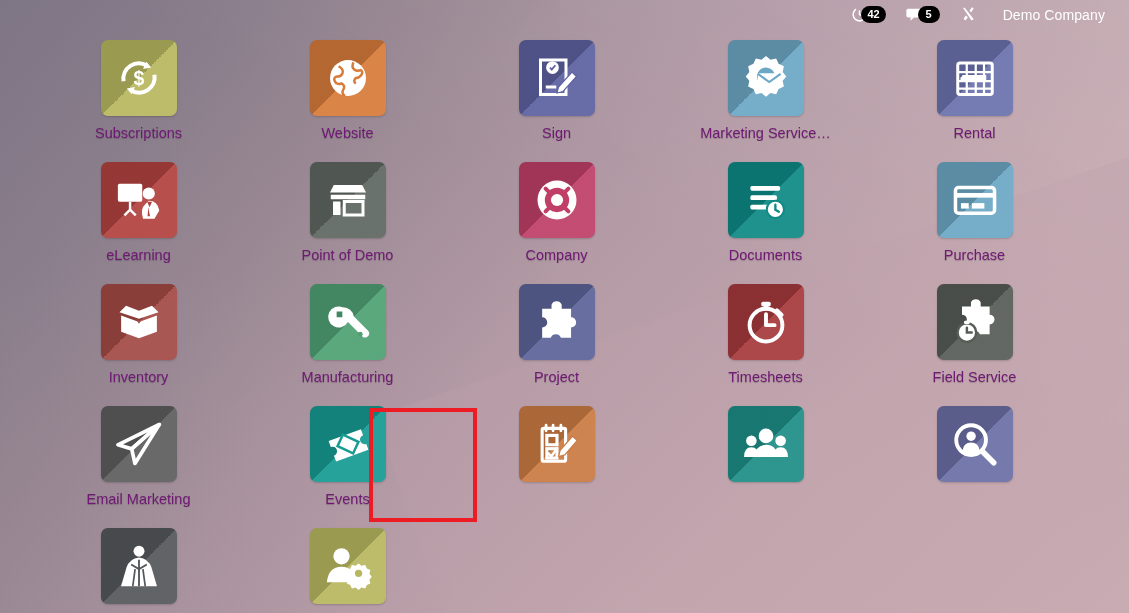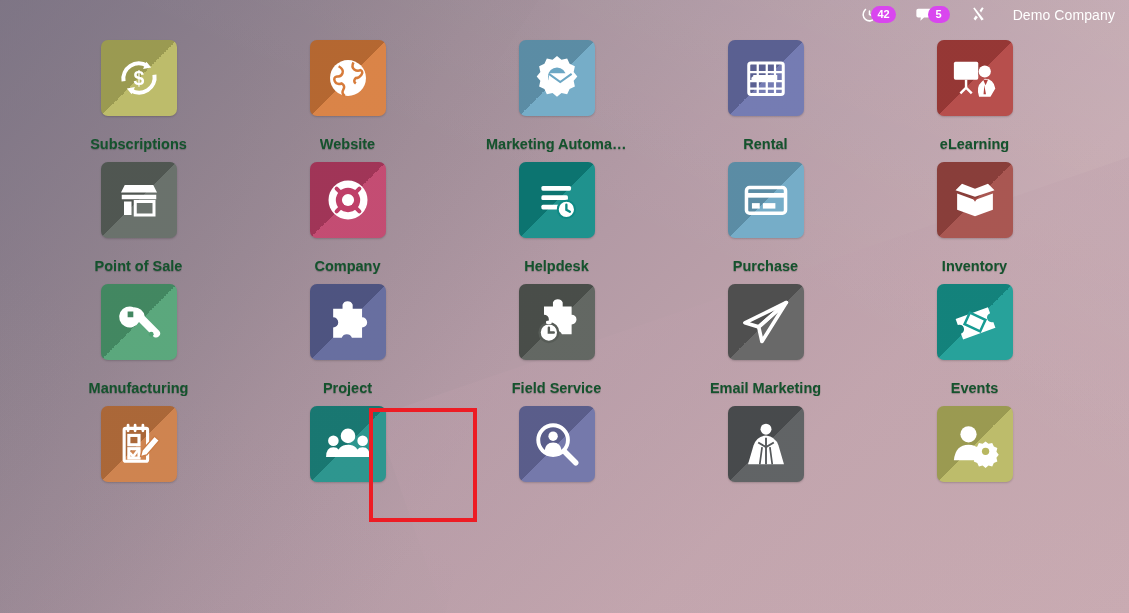--- a/index.html
+++ b/index.html
@@ -52,27 +52,27 @@
     color: #ffffff;
     font-size: 13px;
   }
   .sys-item { display: flex; align-items: center; margin-left: 20px; }
   .sys-icon { display: inline-flex; align-items: center; justify-content: center; }
   .badge {
     display: inline-flex; align-items: center; justify-content: center;
     min-width: 22px; height: 17px; padding: 0 6px;
     margin-left: -7px;
     border-radius: 9px;
-    background: #d946ef;
+    background: #000000;
     color: #fff;
     font-size: 11px; font-weight: bold;
     line-height: 1;
   }
   #company-name {
-    margin-left: 26px; margin-right: 4px;
+    margin-left: 26px; margin-right: 14px;
     font-size: 14px; color: #ffffff;
     letter-spacing: .1px;
   }
 
   
   #apps {
     position: absolute; z-index: 3;
     top: 40px; left: 0; width: 1129px;
     display: flex; flex-wrap: wrap;
   }
@@ -99,30 +99,29 @@
     position: absolute; inset: 0;
     background: linear-gradient(135deg, rgba(0,0,0,0.16) 0%, rgba(0,0,0,0.16) 50%, rgba(255,255,255,0.07) 50%, rgba(255,255,255,0.07) 100%);
     pointer-events: none;
   }
   .tile svg { position: relative; z-index: 2; display: block; margin: 0 auto; }
   .glyph-wrap {
     position: absolute; inset: 0; z-index: 2;
     display: flex; align-items: center; justify-content: center;
   }
   .app-label {
-    margin-top: 20px;
+    margin-top: 9px;
     font-size: 14.5px;
-    color: #14532d;
+    color: #701a75;
     text-align: center;
     max-width: 141px;
     white-space: nowrap;
     overflow: hidden;
     text-overflow: ellipsis;
     text-shadow: 0 1px 1px rgba(0,0,0,0.22);
-    font-weight: bold;
   }
 
   
   #highlight {
     position: absolute; z-index: 9;
     left: 369px; top: 408px;
     width: 108px; height: 114px;
     border: 4px solid #ED1C24;
     pointer-events: none;
   }
@@ -196,31 +195,47 @@
           <svg width="50" height="50" viewBox="0 0 64 64">
    <circle cx="32" cy="32" r="23" fill="#ffffff"></circle>
    <path d="M20 17 q7 4 5 9 t-7 4 q-5 1-3 6 t9 3 q5 3 2 8 t2 8" fill="none" stroke="#d77b3a" stroke-width="3.2"></path>
    <path d="M39 12 q-3 6 1 9 t8 1 q4 2 1 6 t-7 4 q-4 4 0 7" fill="none" stroke="#d77b3a" stroke-width="3.2"></path>
  </svg>
         </div>
       </div>
       <div class="app-label">Website</div>
     </div>
     <div class="app">
+      <div class="tile" style="background: rgb(93, 97, 160);">
+        <div class="glyph-wrap">
+          <svg width="48" height="48" viewBox="0 0 64 64">
+   <rect x="10" y="8" width="34" height="46" fill="none" stroke="#ffffff" stroke-width="4"></rect>
+   <path d="M17 44 h14" stroke="#ffffff" stroke-width="4"></path>
+   <g transform="translate(26,18)">
+     <circle cx="0" cy="0" r="8.5" fill="#ffffff"></circle>
+     <path d="M-3.5 0 L-1 2.8 L3.8 -3" stroke="#5d61a0" stroke-width="2.4" fill="none"></path>
+   </g>
+   <path d="M34 44 L52 24 l6 6 L40 50 l-8 2 z" fill="#ffffff" stroke="#5d61a0" stroke-width="1.5"></path>
+ </svg>
+        </div>
+      </div>
+      <div class="app-label">Sign</div>
+    </div>
+    <div class="app">
       <div class="tile" style="background: rgb(108, 167, 196);">
         <div class="glyph-wrap">
           <svg width="52" height="52" viewBox="0 0 64 64">
    <path d="M32 5 l5.5 4.5 7-1.5 3 6.5 6.5 3 -1.5 7 4.5 5.5 -4.5 5.5 1.5 7 -6.5 3 -3 6.5 -7-1.5 -5.5 4.5 -5.5-4.5 -7 1.5 -3-6.5 -6.5-3 1.5-7 -4.5-5.5 4.5-5.5 -1.5-7 6.5-3 3-6.5 7 1.5z" fill="#ffffff"></path>
    <circle cx="32" cy="30" r="11" fill="#6ca7c4"></circle>
    <rect x="22" y="26" width="28" height="18" rx="2" fill="#ffffff"></rect>
    <path d="M22 27 L36 37 L50 27" fill="none" stroke="#6ca7c4" stroke-width="2.6"></path>
  </svg>
         </div>
       </div>
-      <div class="app-label">Marketing Automat…</div>
+      <div class="app-label">Marketing Service…</div>
     </div>
     <div class="app">
       <div class="tile" style="background: rgb(107, 114, 173);">
         <div class="glyph-wrap">
           <svg width="48" height="48" viewBox="0 0 64 64">
    <rect x="9" y="12" width="46" height="42" rx="3" fill="none" stroke="#ffffff" stroke-width="4"></rect>
    <path d="M9 24 h46 M9 36 h46 M9 46 h46 M21 12 v42 M33 12 v42 M44 12 v42" stroke="#ffffff" stroke-width="3"></path>
    <rect x="15" y="28" width="32" height="9" fill="#ffffff"></rect>
    <circle cx="16" cy="33" r="3.5" fill="#ffffff"></circle>
  </svg>
@@ -247,21 +262,21 @@
       <div class="tile" style="background: rgb(95, 103, 97);">
         <div class="glyph-wrap">
           <svg width="48" height="48" viewBox="0 0 64 64">
    <path d="M8 22 L13 12 h38 l5 10 z" fill="#ffffff"></path>
    <rect x="9" y="25" width="46" height="6" fill="#ffffff"></rect>
    <rect x="12" y="34" width="10" height="18" fill="#ffffff"></rect>
    <rect x="27" y="34" width="25" height="18" fill="none" stroke="#ffffff" stroke-width="4"></rect>
  </svg>
         </div>
       </div>
-      <div class="app-label">Point of Sale</div>
+      <div class="app-label">Point of Demo</div>
     </div>
     <div class="app">
       <div class="tile" style="background: rgb(191, 63, 104);">
         <div class="glyph-wrap">
           <svg width="52" height="52" viewBox="0 0 64 64">
    <circle cx="32" cy="32" r="24" fill="#ffffff"></circle>
    <circle cx="32" cy="32" r="15" fill="#bf3f68"></circle>
    <circle cx="32" cy="32" r="7.5" fill="#ffffff"></circle>
    <path d="M18 18 l7 7 M46 18 l-7 7 M18 46 l7-7 M46 46 l-7-7" stroke="#bf3f68" stroke-width="5" stroke-linecap="round"></path>
  </svg>
@@ -274,21 +289,21 @@
         <div class="glyph-wrap">
           <svg width="50" height="50" viewBox="0 0 64 64">
    <rect x="12" y="14" width="38" height="6" rx="2" fill="#ffffff"></rect>
    <rect x="12" y="26" width="34" height="6" rx="2" fill="#ffffff"></rect>
    <rect x="12" y="38" width="24" height="6" rx="2" fill="#ffffff"></rect>
    <circle cx="44" cy="44" r="11" fill="#ffffff" stroke="#0e8a85" stroke-width="2.5"></circle>
    <path d="M44 38 v6.5 l4.5 2.5" stroke="#0e8a85" stroke-width="3" fill="none" stroke-linecap="round"></path>
  </svg>
         </div>
       </div>
-      <div class="app-label">Helpdesk</div>
+      <div class="app-label">Documents</div>
     </div>
     <div class="app">
       <div class="tile" style="background: rgb(108, 167, 196);">
         <div class="glyph-wrap">
           <svg width="50" height="50" viewBox="0 0 64 64">
    <rect x="7" y="16" width="50" height="33" rx="4" fill="none" stroke="#ffffff" stroke-width="4.5"></rect>
    <rect x="7" y="23" width="50" height="6" fill="#ffffff"></rect>
    <rect x="14" y="36" width="10" height="7" fill="#ffffff"></rect>
    <rect x="28" y="36" width="16" height="7" fill="#ffffff"></rect>
  </svg>
@@ -323,20 +338,34 @@
     </div>
     <div class="app">
       <div class="tile" style="background: rgb(93, 100, 153);">
         <div class="glyph-wrap">
           <svg width="50" height="50" viewBox="0 0 64 64">
    <path d="M25 10 a7 7 0 0 1 13 0 l0 5 12 0 0 11 a6.5 6.5 0 0 1 0 13 l0 13 -13 0 a7 7 0 0 0-13 0 l-11 0 0-13 a6.5 6.5 0 0 0 0-13 l0-11 12 0 z" fill="#ffffff"></path>
  </svg>
         </div>
       </div>
       <div class="app-label">Project</div>
+    </div>
+    <div class="app">
+      <div class="tile" style="background: rgb(166, 57, 60);">
+        <div class="glyph-wrap">
+          <svg width="50" height="50" viewBox="0 0 64 64">
+   <circle cx="32" cy="36" r="21" fill="none" stroke="#ffffff" stroke-width="5"></circle>
+   <rect x="26" y="6" width="12" height="6" rx="2" fill="#ffffff"></rect>
+   <rect x="29" y="11" width="6" height="6" fill="#ffffff"></rect>
+   <path d="M46 17 l6 6" stroke="#ffffff" stroke-width="5" stroke-linecap="round"></path>
+   <path d="M32 22 v14 h11" stroke="#ffffff" stroke-width="5" fill="none" stroke-linecap="round" stroke-linejoin="round"></path>
+ </svg>
+        </div>
+      </div>
+      <div class="app-label">Timesheets</div>
     </div>
     <div class="app">
       <div class="tile" style="background: rgb(87, 92, 87);">
         <div class="glyph-wrap">
           <svg width="52" height="52" viewBox="0 0 64 64">
    <path d="M27 8 a6.5 6.5 0 0 1 12 0 l0 5 11 0 0 10 a6 6 0 0 1 0 12 l0 12 -12 0 a6.5 6.5 0 0 0-12 0 l-10 0 0-12 a6 6 0 0 0 0-12 l0-10 11 0 z" fill="#ffffff"></path>
    <circle cx="22" cy="45" r="11.5" fill="#ffffff" stroke="#575c57" stroke-width="3"></circle>
    <rect x="18.5" y="30.5" width="7" height="4" rx="1.5" fill="#ffffff"></rect>
    <path d="M22 39 v6 h6" stroke="#575c57" stroke-width="3" fill="none" stroke-linecap="round"></path>
  </svg>

